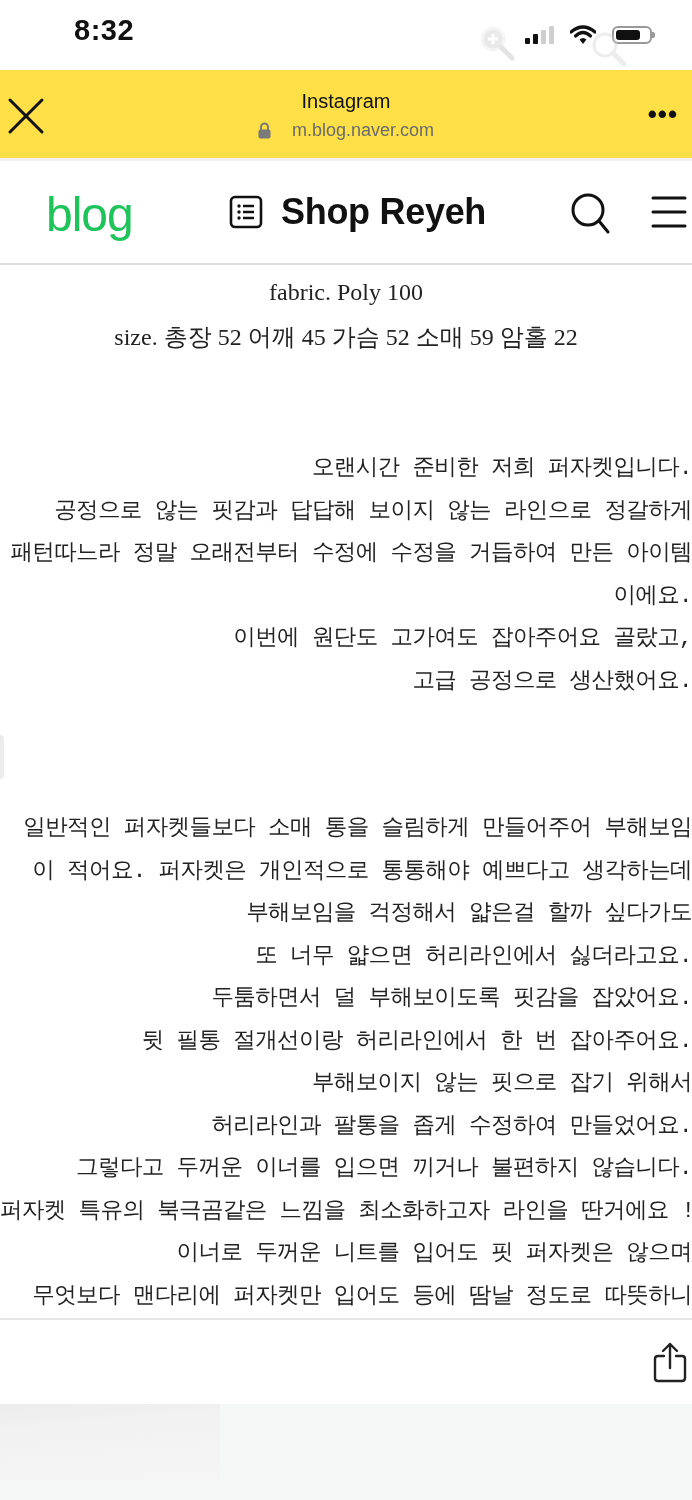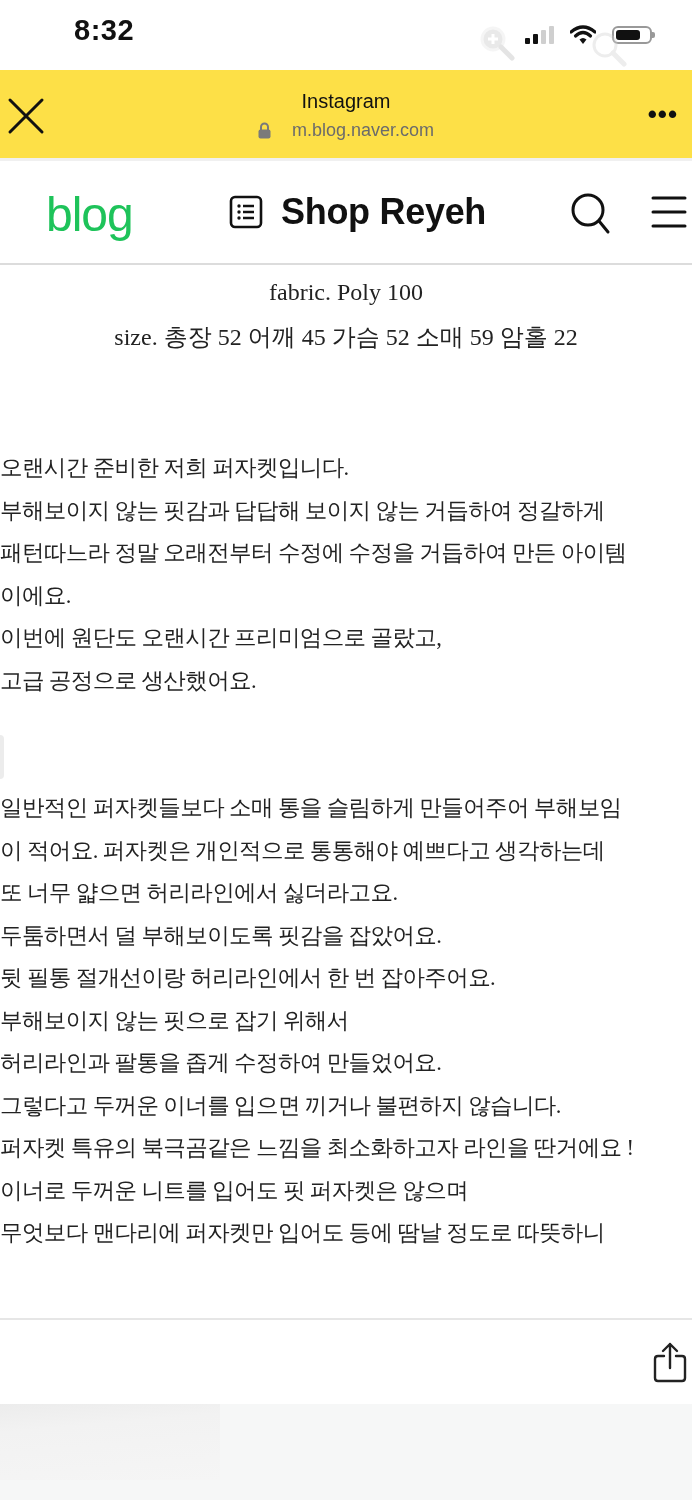--- a/index.html
+++ b/index.html
@@ -35,21 +35,21 @@
     .blog-title-wrap { position: absolute; left: 229px; top: 30px; display: flex; align-items: center; gap: 18px; }
     .list-icon { width: 34px; height: 34px; }
     .blog-title { font-size: 36px; font-weight: bold; color: #111; letter-spacing: -0.3px; }
     .search-btn { position: absolute; left: 568px; top: 30px; width: 44px; height: 44px; }
     .menu-btn { position: absolute; left: 650px; top: 32px; width: 38px; height: 38px; }
 
     
     .content { position: absolute; top: 265px; left: 0; width: 692px; height: 1249px; overflow: hidden; }
     .spec-line { position: absolute; left: 0; right: 0; text-align: center; font-family: "Liberation Serif", "DejaVu Serif", serif; font-size: 24px; color: #222; }
     .para { position: absolute; left: 0; right: 0; }
-    .line { height: 42.5px; line-height: 42.5px; text-align: left; font-size: 22.5px; color: #222; white-space: nowrap; font-family: Liberation Serif, serif; letter-spacing: -0.6px; }
+    .line { height: 42.5px; line-height: 42.5px; text-align: right; font-size: 22.5px; color: #222; white-space: nowrap; font-family: Liberation Mono, monospace; letter-spacing: -0.6px; }
     .left-handle { position: absolute; left: -4px; top: 740px; width: 8px; height: 44px; border-radius: 4px; background: #ececec; }
 
     
     .bottom-divider { position: absolute; top: 1318px; left: 0; width: 692px; height: 2px; background: #e6e6e6; }
     .bottom-bar { position: absolute; top: 1320px; left: 0; width: 692px; height: 84px; background: #fff; }
     .share-btn { position: absolute; right: 4px; top: 20px; width: 36px; height: 44px; }
     .bottom-area { position: absolute; top: 1404px; left: 0; width: 692px; height: 96px; background: #f6f7f7; }
     .bottom-thumb { position: absolute; top: 1404px; left: 0; width: 220px; height: 76px; background: linear-gradient(175deg, #ececec 0%, #f2f2f2 30%, #f5f5f5 100%); }
   </style>
 </head>
@@ -121,30 +121,31 @@
     <path d="M3 5 H35 M3 19 H35 M3 33 H35" stroke="#111" stroke-width="3" stroke-linecap="round"></path>
   </svg>
 </div>
 
 <div class="content">
   <div class="spec-line" style="top:14px">fabric. Poly 100</div>
   <div class="spec-line" style="top:56px">size. 총장 52 어깨 45 가슴 52 소매 59 암홀 22</div>
 
   <div class="para" style="top:182px">
     <div class="line">오랜시간 준비한 저희 퍼자켓입니다.</div>
-    <div class="line">부해보이지 않는 핏감과 답답해 보이지 않는 거듭하여 정갈하게</div>
+    <div class="line">공정으로 않는 핏감과 답답해 보이지 않는 라인으로 정갈하게</div>
     <div class="line">패턴따느라 정말 오래전부터 수정에 수정을 거듭하여 만든 아이템</div>
     <div class="line">이에요.</div>
-    <div class="line">이번에 원단도 오랜시간 프리미엄으로 골랐고,</div>
+    <div class="line">이번에 원단도 고가여도 잡아주어요 골랐고,</div>
     <div class="line">고급 공정으로 생산했어요.</div>
   </div>
 
-  <div class="para" style="top:522px">
+  <div class="para" style="top:542px">
     <div class="line">일반적인 퍼자켓들보다 소매 통을 슬림하게 만들어주어 부해보임</div>
     <div class="line">이 적어요. 퍼자켓은 개인적으로 통통해야 예쁘다고 생각하는데</div>
+    <div class="line">부해보임을 걱정해서 얇은걸 할까 싶다가도</div>
     <div class="line">또 너무 얇으면 허리라인에서 싫더라고요.</div>
     <div class="line">두툼하면서 덜 부해보이도록 핏감을 잡았어요.</div>
     <div class="line">뒷 필통 절개선이랑 허리라인에서 한 번 잡아주어요.</div>
     <div class="line">부해보이지 않는 핏으로 잡기 위해서</div>
     <div class="line">허리라인과 팔통을 좁게 수정하여 만들었어요.</div>
     <div class="line">그렇다고 두꺼운 이너를 입으면 끼거나 불편하지 않습니다.</div>
     <div class="line">퍼자켓 특유의 북극곰같은 느낌을 최소화하고자 라인을 딴거에요 !</div>
     <div class="line">이너로 두꺼운 니트를 입어도 핏 퍼자켓은 않으며</div>
     <div class="line">무엇보다 맨다리에 퍼자켓만 입어도 등에 땀날 정도로 따뜻하니</div>
   </div>

